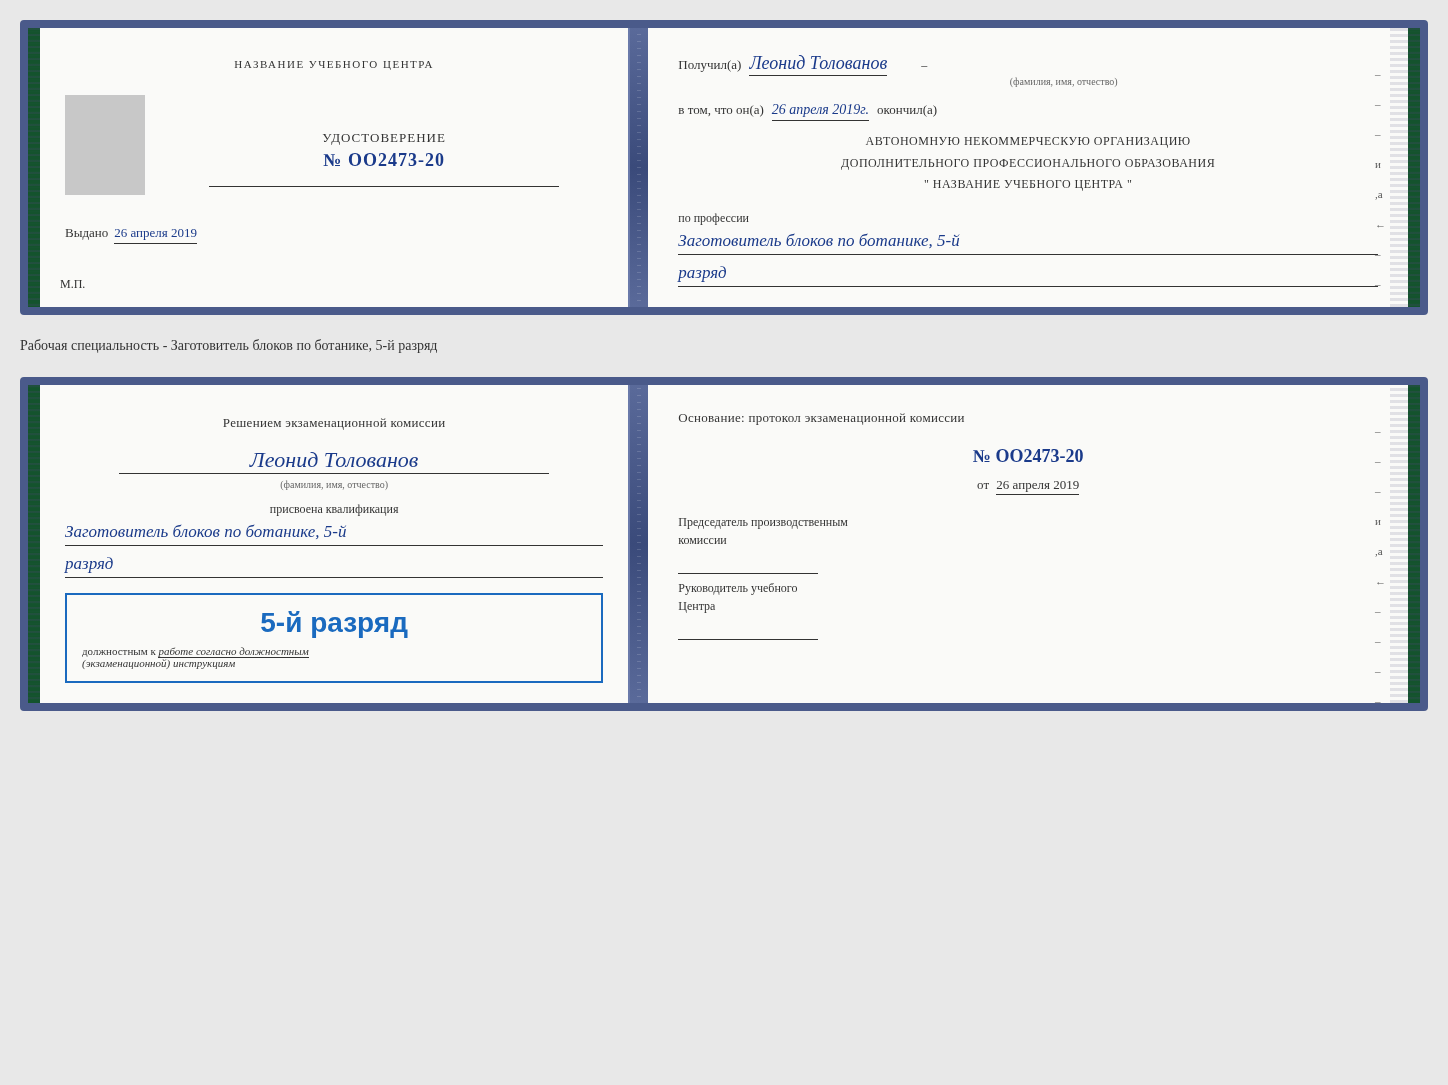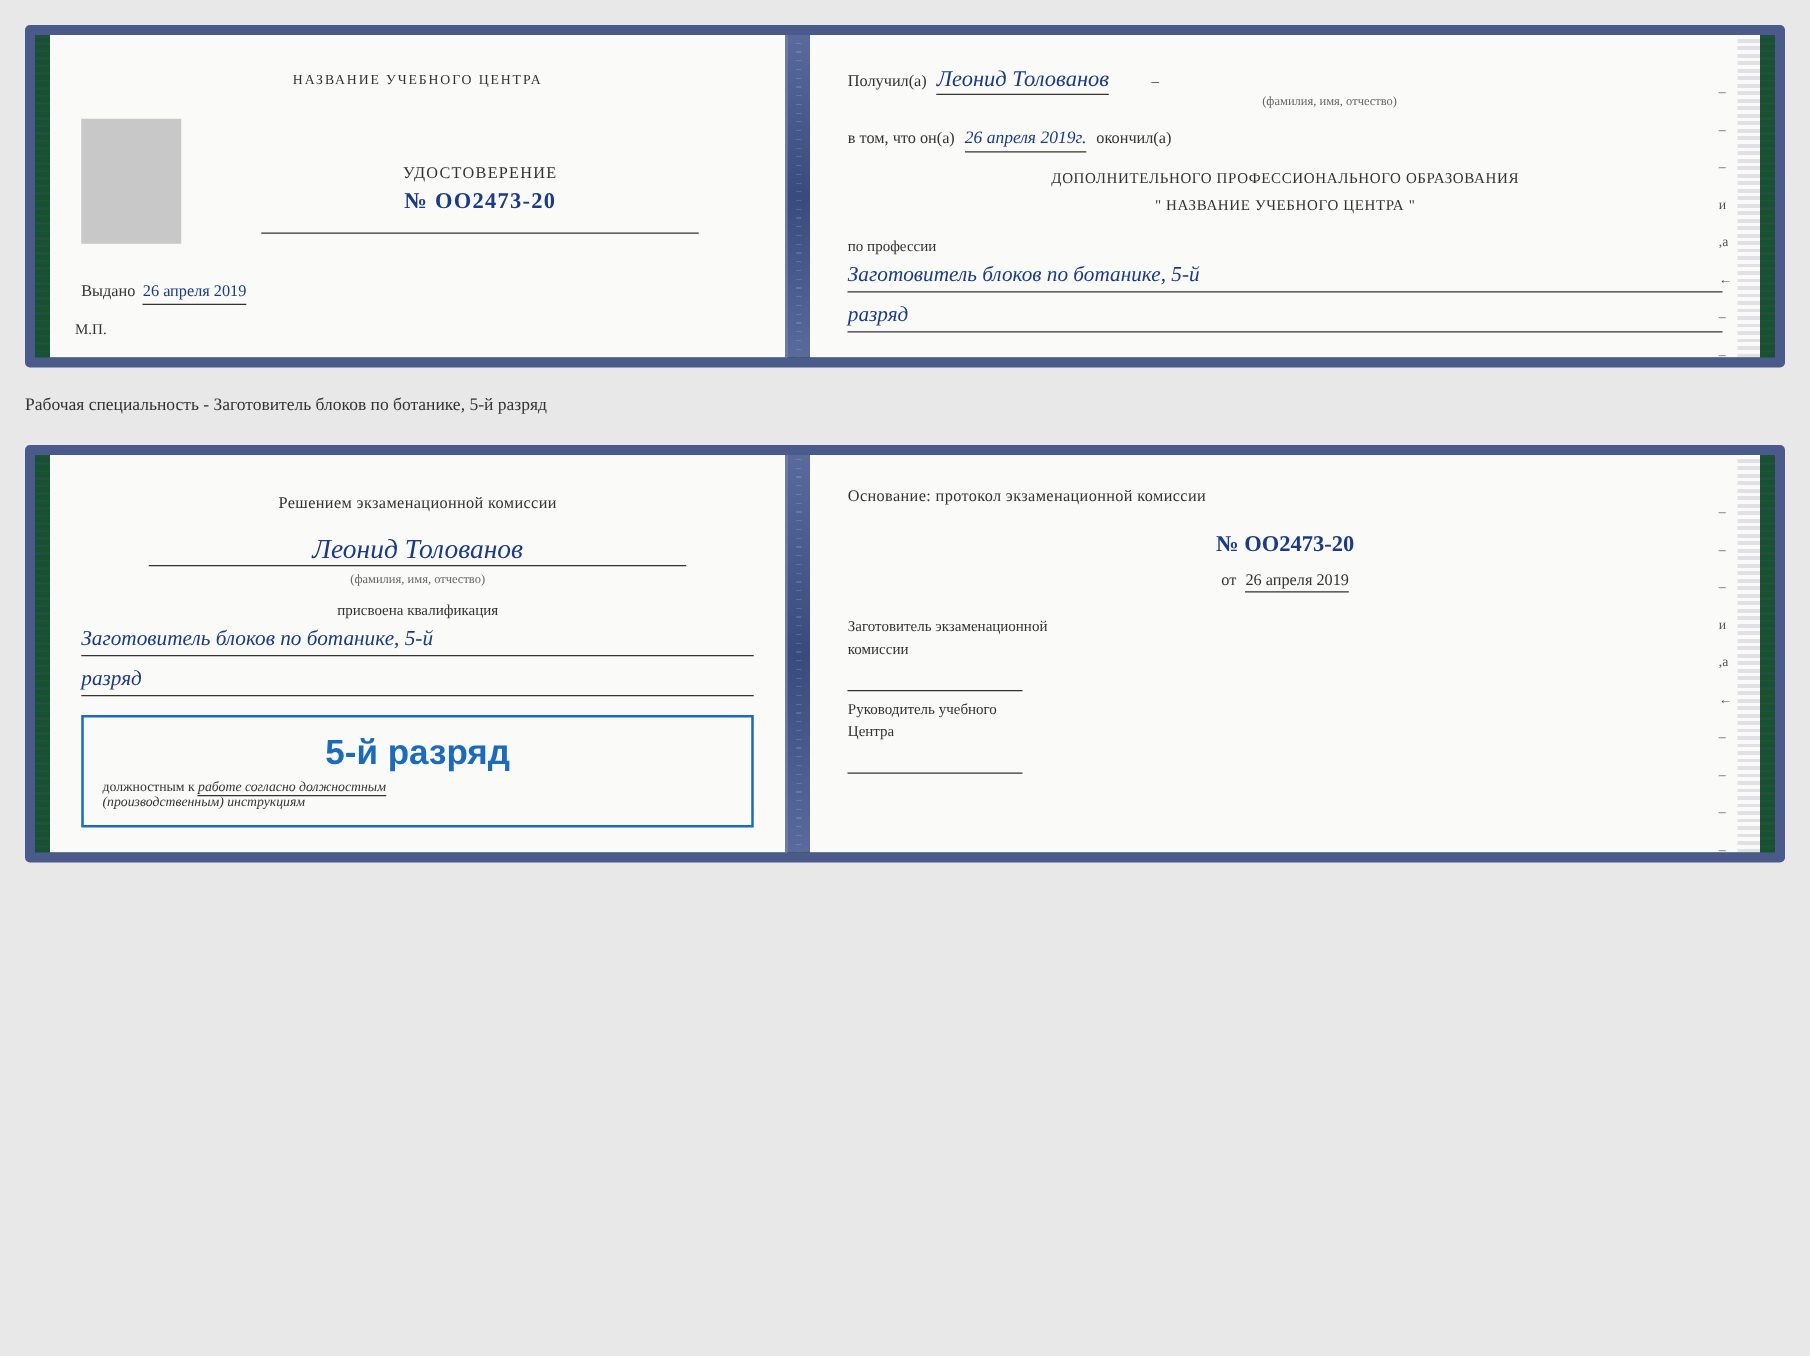--- a/index.html
+++ b/index.html
@@ -382,20 +382,21 @@
         </div>
       </div>
 
       <div class="confirm-line">
         <span>в том, что он(а)</span>
         <span class="date-handwritten">26 апреля 2019г.</span>
         <span>окончил(а)</span>
       </div>
 
       <div class="org-block">
+        <div>АВТОНОМНУЮ НЕКОММЕРЧЕСКУЮ ОРГАНИЗАЦИЮ</div>
         <div>ДОПОЛНИТЕЛЬНОГО ПРОФЕССИОНАЛЬНОГО ОБРАЗОВАНИЯ</div>
         <div>" НАЗВАНИЕ УЧЕБНОГО ЦЕНТРА "</div>
       </div>
 
       <div style="margin-top:12px;">
         <div class="profession-label">по профессии</div>
         <div class="profession-value">Заготовитель блоков по ботанике, 5-й</div>
         <div class="rank-value">разряд</div>
       </div>
 
@@ -433,38 +434,38 @@
       <div class="qualification-label">присвоена квалификация</div>
       <div class="qualification-value">Заготовитель блоков по ботанике, 5-й</div>
       <div class="rank-value2">разряд</div>
 
       <div class="stamp-box">
         <div class="stamp-rank">5-й разряд</div>
         <div style="font-size:11px; color:#333; margin-top:6px;">
           <span>должностным к</span>
           <span style="font-style:italic; border-bottom:1px solid #333;">работе согласно должностным</span>
         </div>
-        <div style="font-size:11px; color:#333; font-style:italic;">(производственным) инструкциям</div>
+        <div style="font-size:11px; color:#333; font-style:italic;">(экзаменационной) инструкциям</div>
       </div>
     </div>
 
     <div class="spine"></div>
 
     <div class="right-page">
       <div class="basis-label">Основание: протокол экзаменационной комиссии</div>
 
       <div class="protocol-number">№ OO2473-20</div>
 
       <div class="from-date" style="text-align:center; margin: 8px 0;">
         <span>от</span>
         <span style="border-bottom:1px solid #333; padding-bottom:2px; margin-left:4px;">26 апреля 2019</span>
       </div>
 
       <div class="chairman-label">
-        <div>Заготовитель экзаменационной</div>
+        <div>Председатель производственным</div>
         <div>комиссии</div>
         <div class="signature-line"></div>
       </div>
 
       <div class="head-label">
         <div>Руководитель учебного</div>
         <div>Центра</div>
         <div class="signature-line"></div>
       </div>
 

